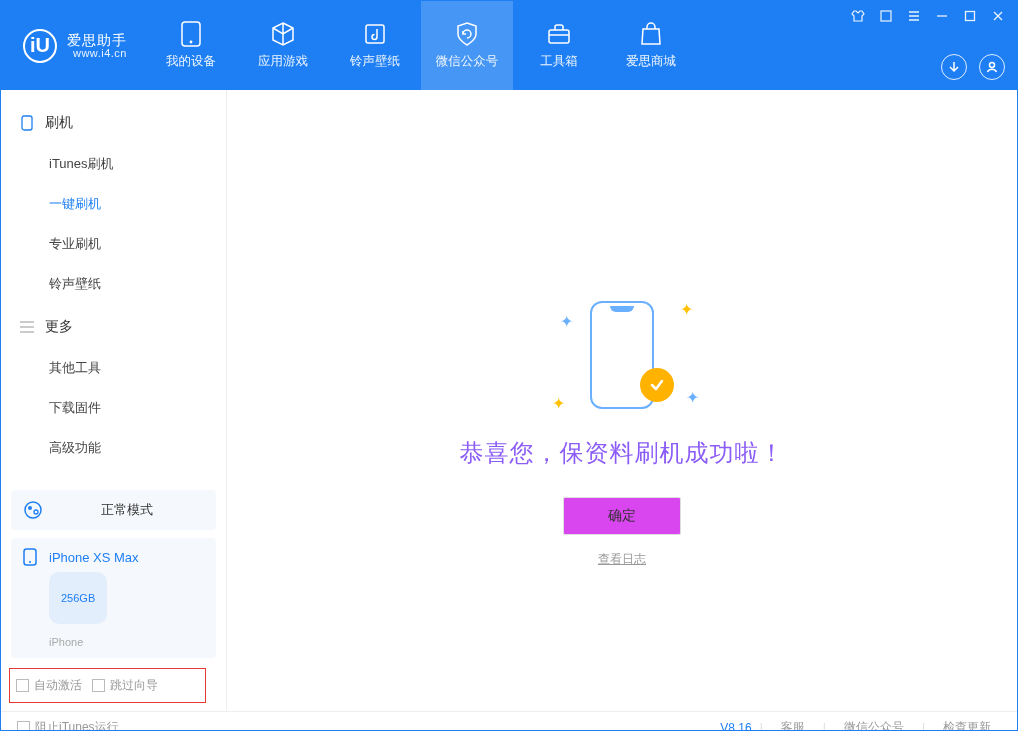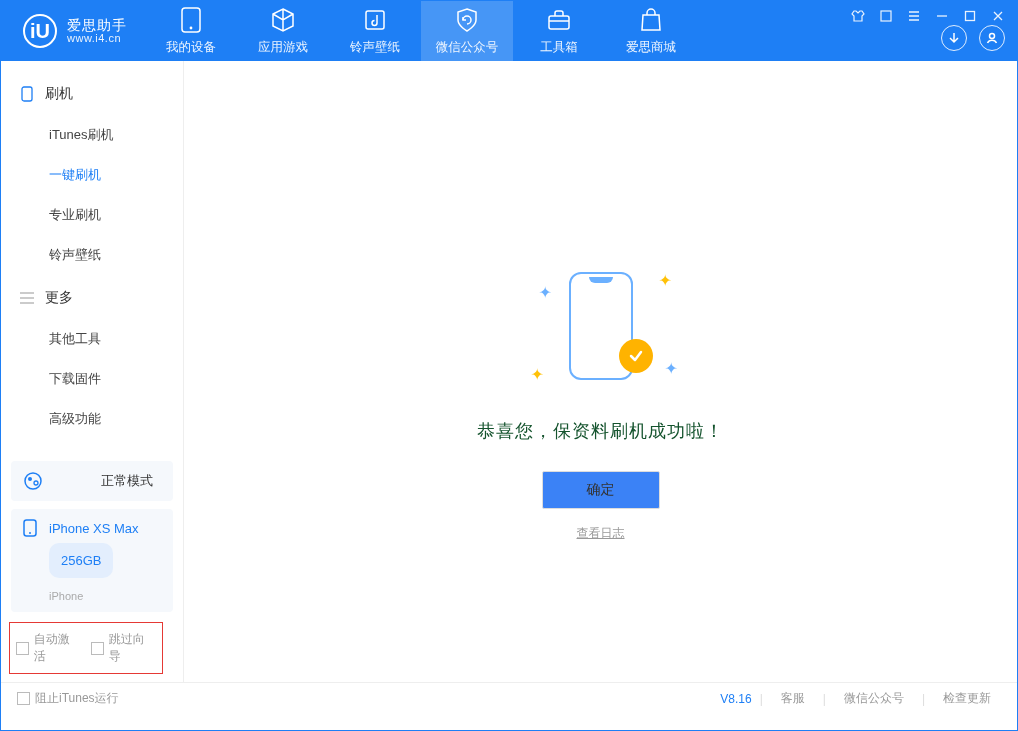--- a/index.html
+++ b/index.html
@@ -1,67 +1,67 @@
 <!DOCTYPE html>
 <html><head>
 <meta charset="utf-8">
 <style>
 * { margin: 0; padding: 0; box-sizing: border-box; font-family: "Microsoft YaHei", Arial, sans-serif; }
 body { background: #fff; width: 1018px; height: 731px; overflow: hidden; border: 1px solid #1e7ff5; position: relative; }
 
-.header { background: #1e7ff5; height: 60px; display: flex; align-items: center; color: #fff; position: relative; }
+.header { background: #1e7ff5; height: 89px; display: flex; align-items: center; color: #fff; position: relative; }
 .logo-area { display: flex; align-items: center; padding: 0 18px 0 22px; }
 .logo-circle { width: 34px; height: 34px; border: 2.5px solid #fff; border-radius: 50%; display: flex; align-items: center; justify-content: center; font-weight: bold; font-size: 20px; margin-right: 10px; }
 .logo-text { font-size: 14px; font-weight: 500; letter-spacing: 1px; line-height: 1; }
-.logo-sub { font-size: 11px; opacity: .9; letter-spacing: .5px; }
+.logo-sub { font-size: 11px; opacity: .9; letter-spacing: .5px; text-align: right; }
 
 .tabs { display: flex; height: 100%; }
 .tab { width: 92px; display: flex; flex-direction: column; align-items: center; justify-content: center; cursor: pointer; color: rgba(255,255,255,.92); }
 .tab.active { background: rgba(255,255,255,.18); }
 .tab-icon { width: 26px; height: 26px; margin-bottom: 6px; display: flex; align-items: center; justify-content: center; }
 .tab-label { font-size: 12.5px; }
 
 .win-ctrls { position: absolute; right: 10px; top: 6px; display: flex; gap: 10px; }
 .win-ctrls .wc { width: 18px; height: 18px; color: rgba(255,255,255,.9); cursor: pointer; display: flex; align-items: center; justify-content: center; }
 .acct-ctrls { position: absolute; right: 12px; bottom: 10px; display: flex; gap: 12px; }
 .acct-ctrls .ac { width: 26px; height: 26px; border: 1.6px solid rgba(255,255,255,.85); border-radius: 50%; display: flex; align-items: center; justify-content: center; cursor: pointer; }
 
 .body { display: flex; height: calc(100% - 76px - 32px); }
-.sidebar { width: 183px; border-right: 1px solid #eee; padding-top: 18px; position: relative; }
+.sidebar { width: 226px; border-right: 1px solid #eee; padding-top: 18px; position: relative; }
 .sb-group { padding: 0 0 8px 0; }
 .sb-group-hdr { display: flex; align-items: center; padding: 6px 18px 12px 18px; color: #333; font-size: 14px; font-weight: 500; }
 .sb-group-hdr .gicon { width: 16px; height: 16px; margin-right: 10px; display: flex; align-items: center; justify-content: center; }
 .sb-item { padding: 11px 18px 11px 48px; font-size: 13px; color: #444; cursor: pointer; }
 .sb-item.active { color: #1e7ff5; }
 
 .mode-box { margin: 14px 10px 0 10px; background: #f5f8fc; border-radius: 4px; padding: 10px 12px; display: flex; align-items: center; font-size: 13px; color: #333; gap: 48px; }
 .mode-box .micon { width: 20px; height: 20px; margin-right: 10px; }
 .device-box { margin: 8px 10px 0 10px; background: #f5f8fc; border-radius: 4px; padding: 10px 12px; font-size: 13px; }
 .device-box .dhdr { display: flex; align-items: center; color: #1e7ff5; font-weight: 500; }
 .device-box .dicon { width: 18px; height: 18px; margin-right: 8px; }
-.cap-pill { display: inline-block; background: #e3eefd; color: #1e7ff5; border-radius: 10px; padding: 10px 12px; font-size: 13px; margin: 6px 0 2px 26px; }
+.cap-pill { display: inline-block; background: #e3eefd; color: #1e7ff5; border-radius: 10px; padding: 20px 12px; font-size: 11px; margin: 6px 0 2px 26px; }
 .dev-type { color: #aaa; font-size: 11px; margin-left: 26px; margin-top: 10px; }
 
 .opts-box { position: absolute; left: 8px; right: 20px; bottom: 8px; border: 1.6px solid #e53935; padding: 8px 6px; display: flex; gap: 10px; align-items: center; }
 .chk { display: flex; align-items: center; font-size: 12px; color: #999; cursor: pointer; }
 .chk-box { width: 13px; height: 13px; border: 1px solid #bbb; margin-right: 5px; }
 
 .main { flex: 1; position: relative; display: flex; flex-direction: column; align-items: center; padding-top: 200px; }
 .illus { position: relative; width: 160px; height: 130px; display: flex; align-items: center; justify-content: center; }
 .phone { width: 64px; height: 108px; border: 2.5px solid #6bb0ff; border-radius: 12px; position: relative; }
 .phone::before { content: ""; position: absolute; top: 3px; left: 50%; transform: translateX(-50%); width: 24px; height: 6px; background: #6bb0ff; border-radius: 0 0 6px 6px; }
 .check-badge { position: absolute; right: 28px; bottom: 18px; width: 34px; height: 34px; background: #ffb300; border-radius: 50%; display: flex; align-items: center; justify-content: center; }
 .sparkle { position: absolute; width: 8px; height: 8px; }
 .sp1 { left: 18px; top: 22px; color:#6bb0ff; }
 .sp2 { right: 14px; top: 10px; color:#ffc107; }
 .sp3 { left: 10px; bottom: 18px; color:#ffc107; }
 .sp4 { right: 8px; bottom: 24px; color:#6bb0ff; }
 
-.success-msg { margin-top: 28px; font-size: 18px; color: #14532d; letter-spacing: 1px; }
-.ok-btn { margin-top: 28px; border: 1px solid #ddd; background: #3b82f6; padding: 9px 44px; font-size: 14px; color: #333; cursor: pointer; border-radius: 2px; }
+.success-msg { margin-top: 17px; font-size: 24px; color: #8b5cf6; letter-spacing: 1px; }
+.ok-btn { margin-top: 28px; border: 1px solid #ddd; background: #d946ef; padding: 9px 44px; font-size: 14px; color: #333; cursor: pointer; border-radius: 2px; }
 .log-link { margin-top: 16px; font-size: 12px; color: #999; cursor: pointer; text-decoration: underline; }
 
 .footer { height: 32px; border-top: 1px solid #eee; display: flex; align-items: center; padding: 0 16px; font-size: 12px; color: #999; gap: 12px; }
 .footer .chk { color: #999; }
 .footer-right { margin-left: auto; display: flex; align-items: center; gap: 8px; }
 .ver { color: #1e7ff5; }
 .flink { color: #999; cursor: pointer; padding: 0 10px; }
 .fsep { color: #ddd; }
 </style>
 </head>

